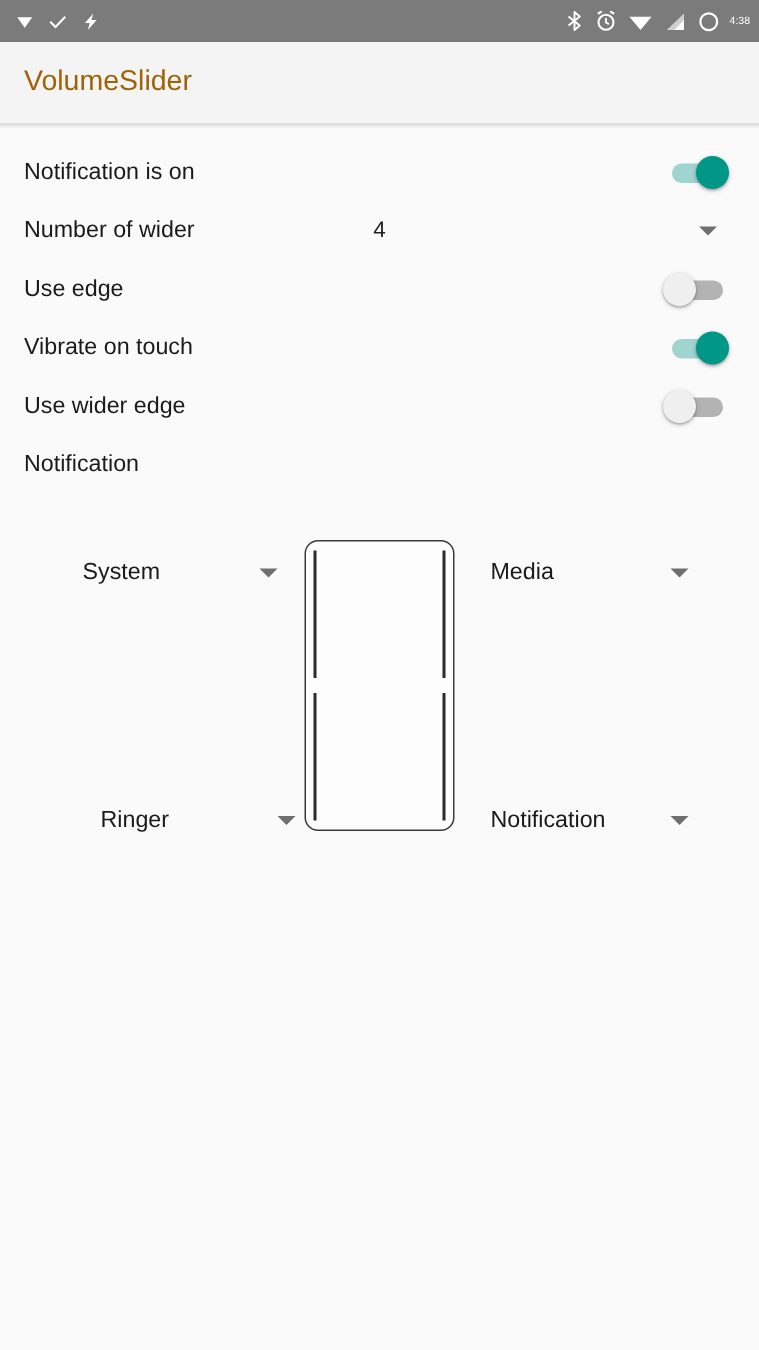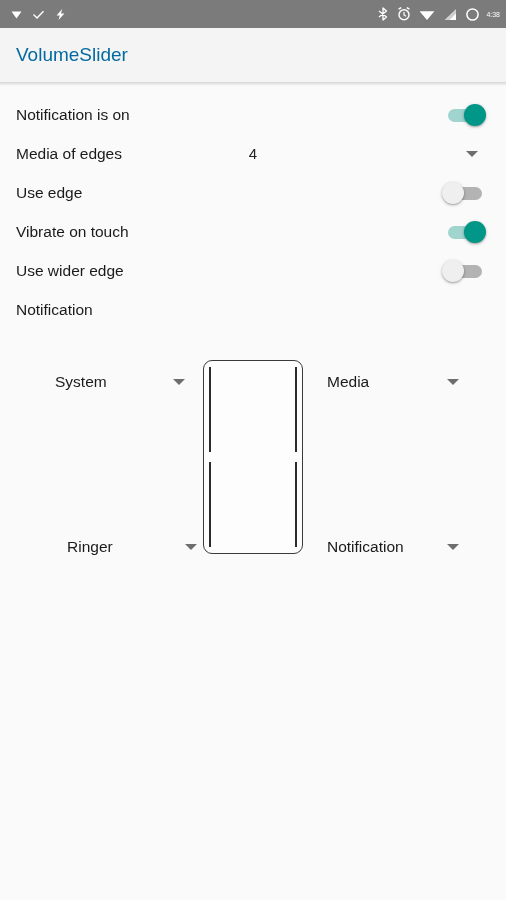--- a/index.html
+++ b/index.html
@@ -59,21 +59,21 @@
   .action-bar::after {
     content: "";
     position: absolute;
     left: 0; right: 0; bottom: -4px;
     height: 4px;
     background: linear-gradient(to bottom, rgba(0,0,0,0.14), rgba(0,0,0,0));
     pointer-events: none;
   }
   .app-title {
     font-size: 19px;
-    color: #0369a1;
+    color: #a16207;
     font-weight: 400;
   }
 
   
   .pref-list {
     padding-top: 13px;
   }
   .pref-row {
     position: relative;
     height: 39px;
@@ -248,21 +248,21 @@
   <div class="pref-row">
     <span class="pref-title">Notification is on</span>
     <span class="pref-spacer"></span>
     <span class="switch on">
       <span class="track"></span>
       <span class="thumb"></span>
     </span>
   </div>
 
   <div class="pref-row">
-    <span class="pref-title">Media of edges</span>
+    <span class="pref-title">Number of wider</span>
     <span class="pref-value">4</span>
     <span class="pref-spacer"></span>
     <span class="caret caret-row"></span>
   </div>
 
   <div class="pref-row">
     <span class="pref-title">Use edge</span>
     <span class="pref-spacer"></span>
     <span class="switch off">
       <span class="track"></span>

